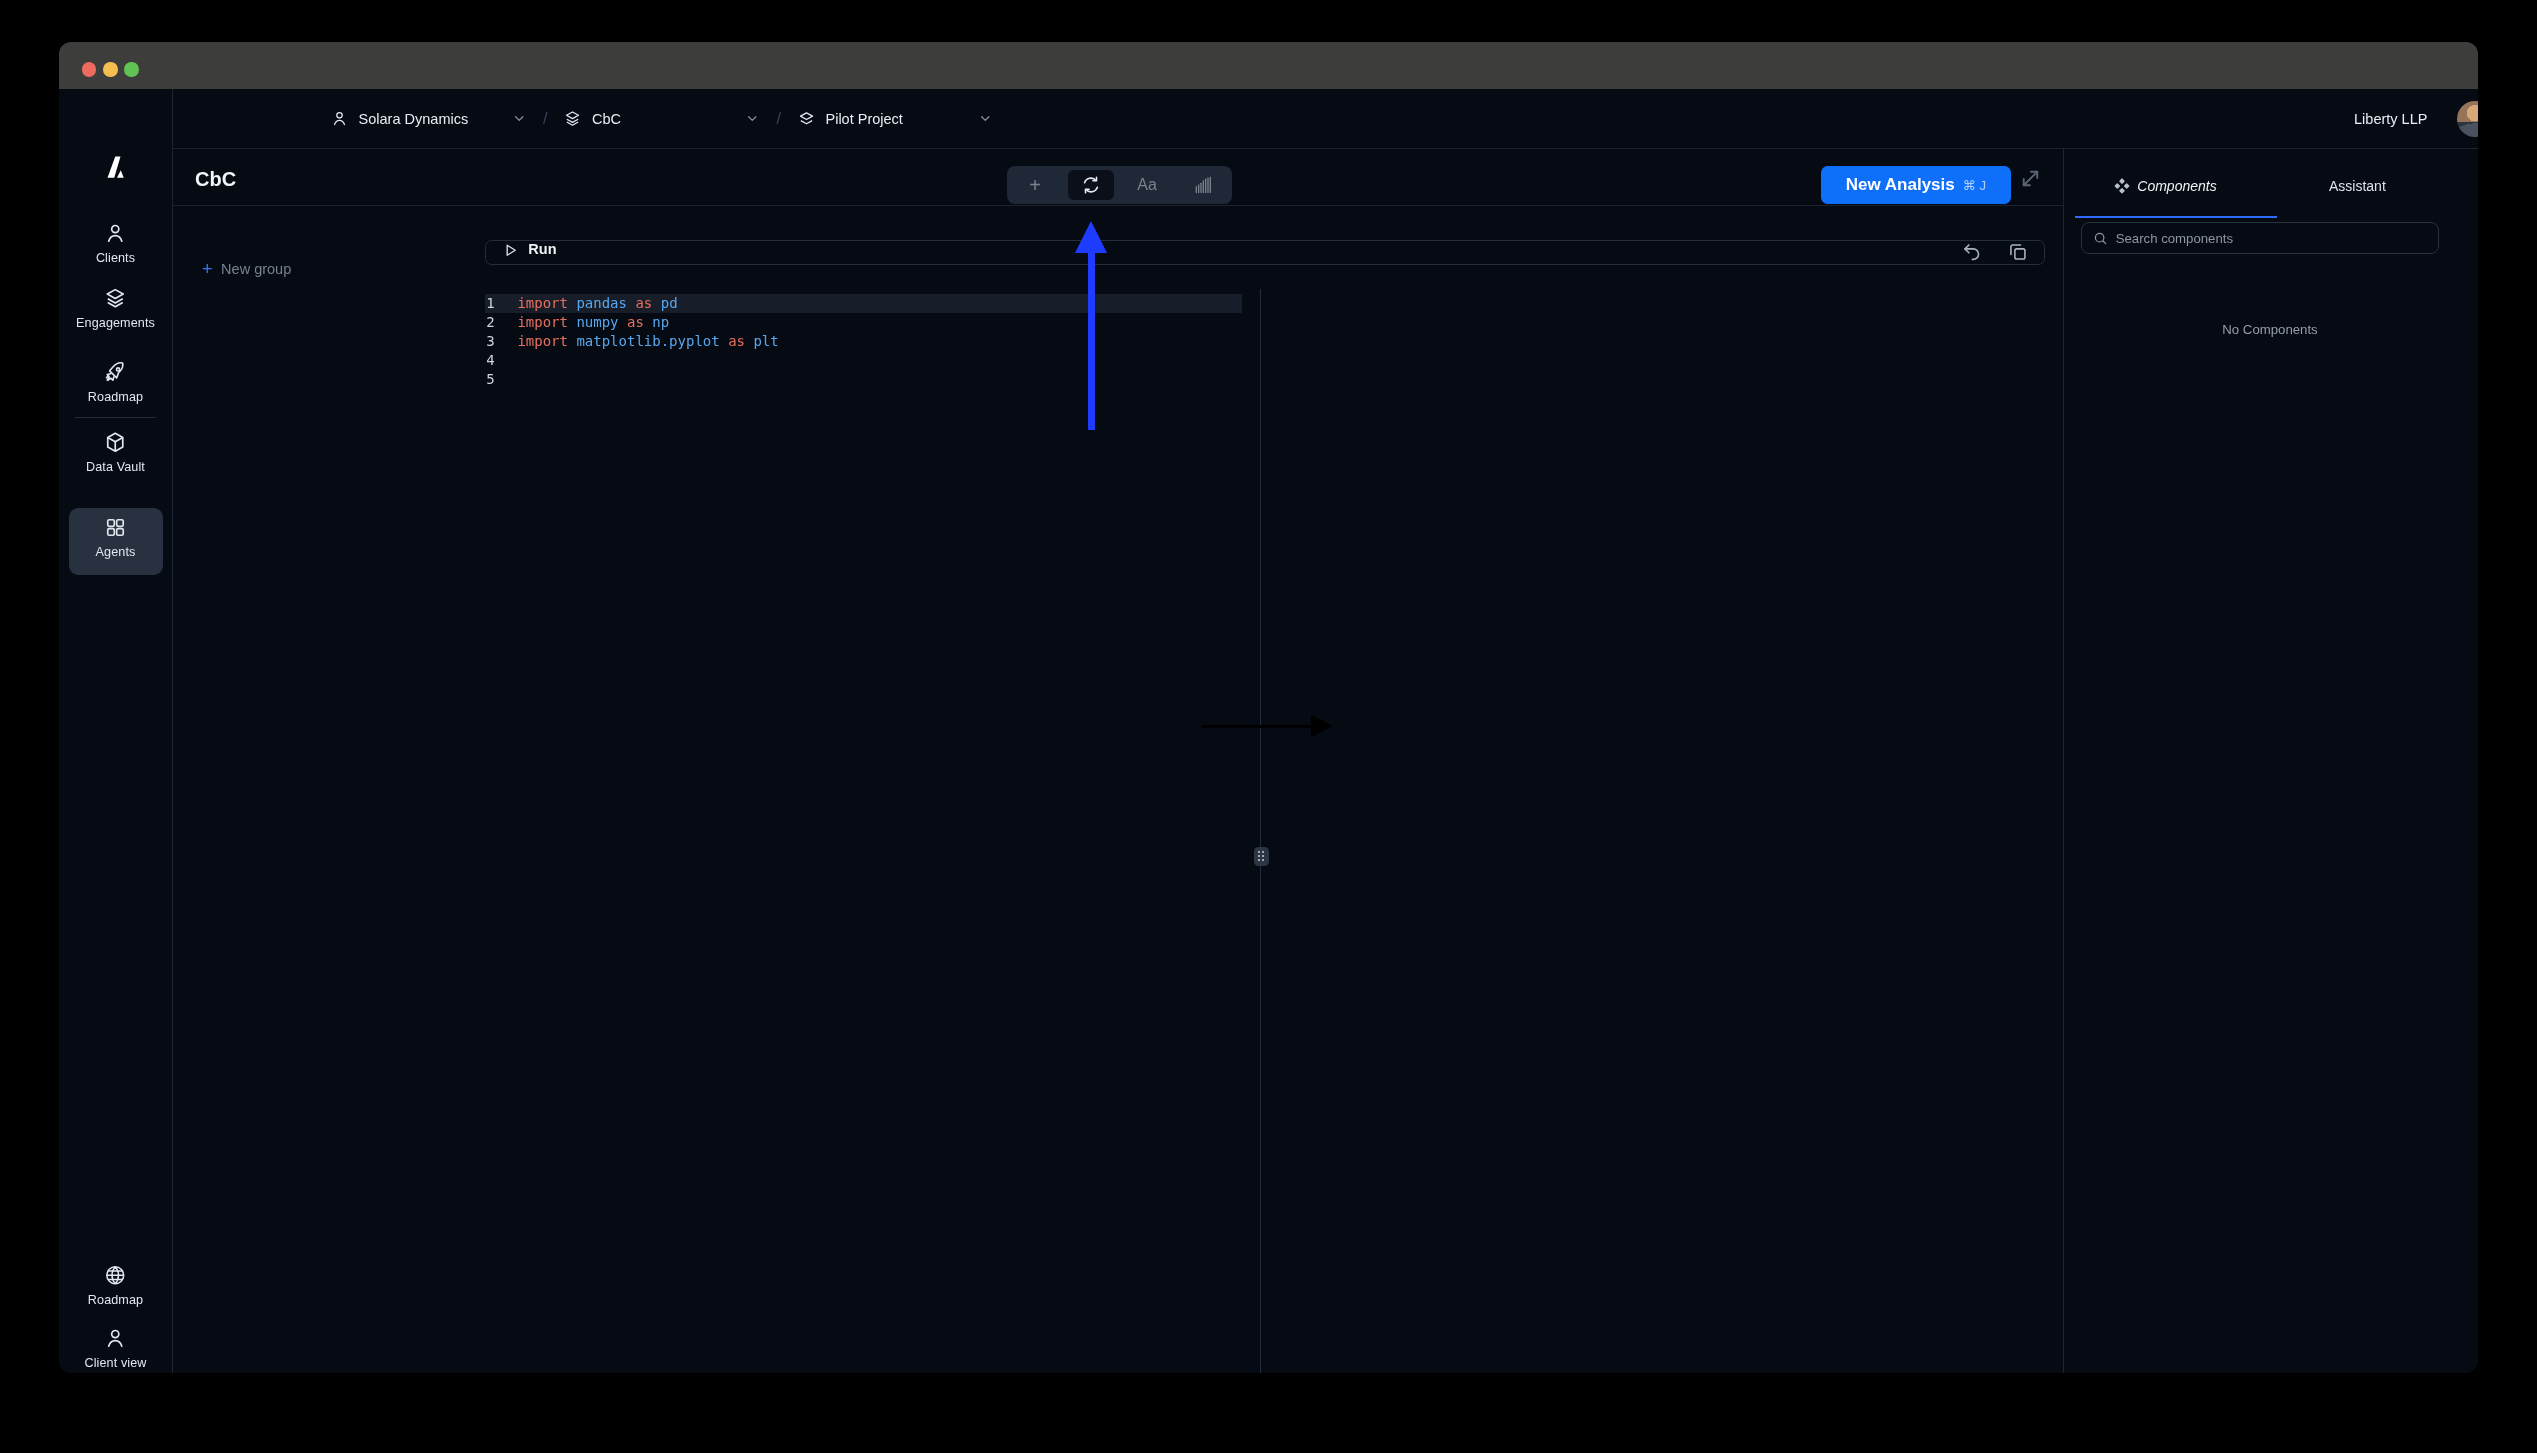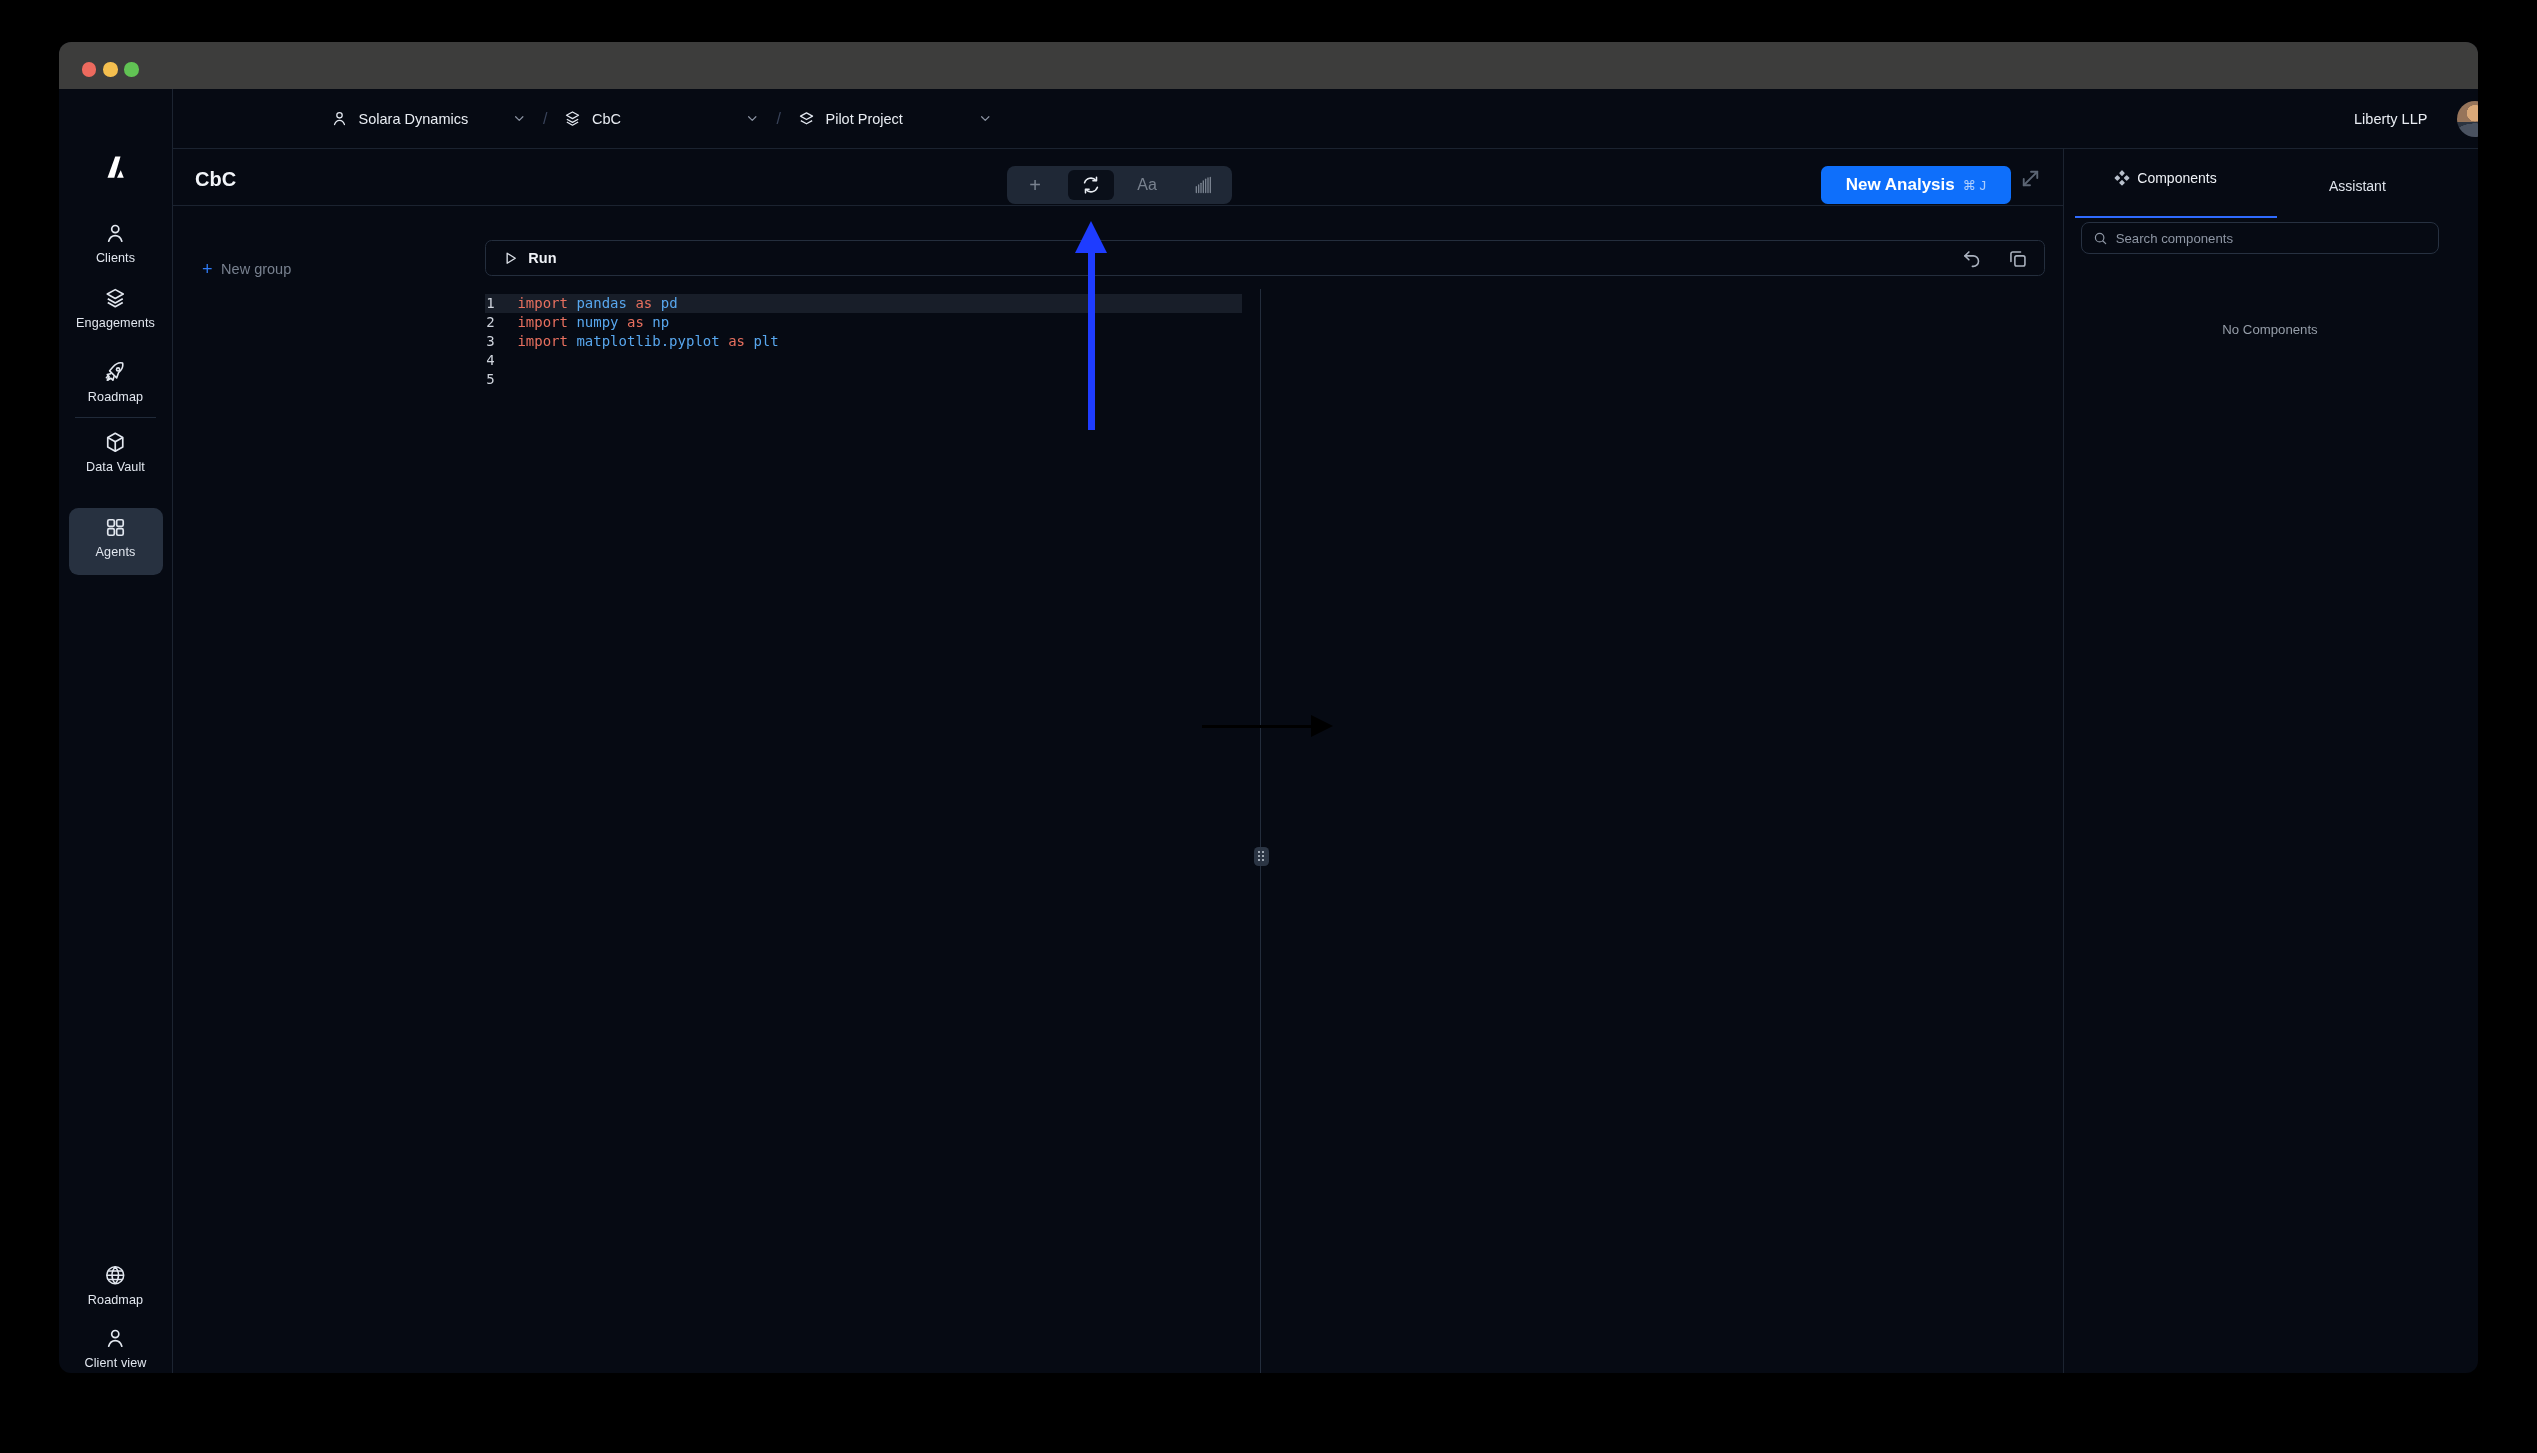--- a/index.html
+++ b/index.html
@@ -35,21 +35,21 @@
   .tool{width:56px;height:38px;display:flex;align-items:center;justify-content:center;color:#79828f;font-size:16px;}
   .tool-active-pill{width:46px;height:30px;background:#0a0f19;border-radius:6px;display:flex;align-items:center;justify-content:center;color:#e8ecf2;}
   .new-analysis{left:1762px;top:124px;width:190px;height:38px;background:#0e6ffb;border-radius:6.6px;display:flex;align-items:center;justify-content:center;gap:8px;}
   .na-label{color:#fff;font-weight:bold;font-size:17px;}
   .na-short{color:rgba(255,255,255,.66);font-size:13.2px;}
   .hdr-div{left:113px;top:163px;width:1891px;height:0.7px;background:#1b2330;}
   .new-group{left:143px;top:218px;display:flex;align-items:center;gap:8.6px;}
   .ng-plus{color:#2f7bf6;font-size:18px;line-height:18px;}
   .ng-label{color:#78818f;font-size:14.5px;}
   
-  .runbar{left:426px;top:198px;width:1560px;height:36px;border:0.7px solid #242e3d;border-radius:6.6px;box-sizing:border-box;display:flex;align-items:center;}
+  .runbar{left:426px;top:198px;width:1560px;height:25px;border:0.7px solid #242e3d;border-radius:6.6px;box-sizing:border-box;display:flex;align-items:flex-start;}
   .run-label{color:#eef1f6;font-weight:bold;font-size:14.5px;margin-left:9.3px;}
   .runbar-icons{position:absolute;right:16px;display:flex;gap:25px;color:#aab2bf;}
   .code{left:426px;top:252px;width:757px;font-family:"DejaVu Sans Mono",monospace;font-size:14px;}
   .code-line{height:19px;line-height:19px;display:flex;white-space:pre;}
   .code-line.hl{background:#181e29;}
   .ln{width:10.6px;text-align:left;color:#ced3dc;margin-left:1.3px;}
   .ct{margin-left:20.5px;}
   .tok.kw{color:#e8705f;}
   .tok.id{color:#58a7ee;}
   
@@ -291,21 +291,21 @@
     <i></i>
       <i></i>
       <i></i>
       <i></i>
       <i></i>
       <i></i>
   </div>
 
   <div class="abs rp-div"></div>
 
-  <div class="abs tab" style="left:2055px;top:128px;">
+  <div class="abs tab" style="left:2055px;top:136px;font-style:italic;">
     <svg width="16" height="16" viewBox="0 0 24 24" fill="#b7bfcb">
       <rect x="8.8" y="1.5" width="6.4" height="6.4" rx="1" transform="rotate(45 12 4.7)"></rect>
       <rect x="1.8" y="8.8" width="6.4" height="6.4" rx="1" transform="rotate(45 5 12)"></rect>
       <rect x="15.8" y="8.8" width="6.4" height="6.4" rx="1" transform="rotate(45 19 12)"></rect>
       <rect x="8.8" y="15.9" width="6.4" height="6.4" rx="1" transform="rotate(45 12 19.1)"></rect>
     </svg>
     <span>Components</span>
   </div>
   <div class="abs tab" style="left:2270px;top:136px;color:#dfe4ec;">
     <span>Assistant</span>

